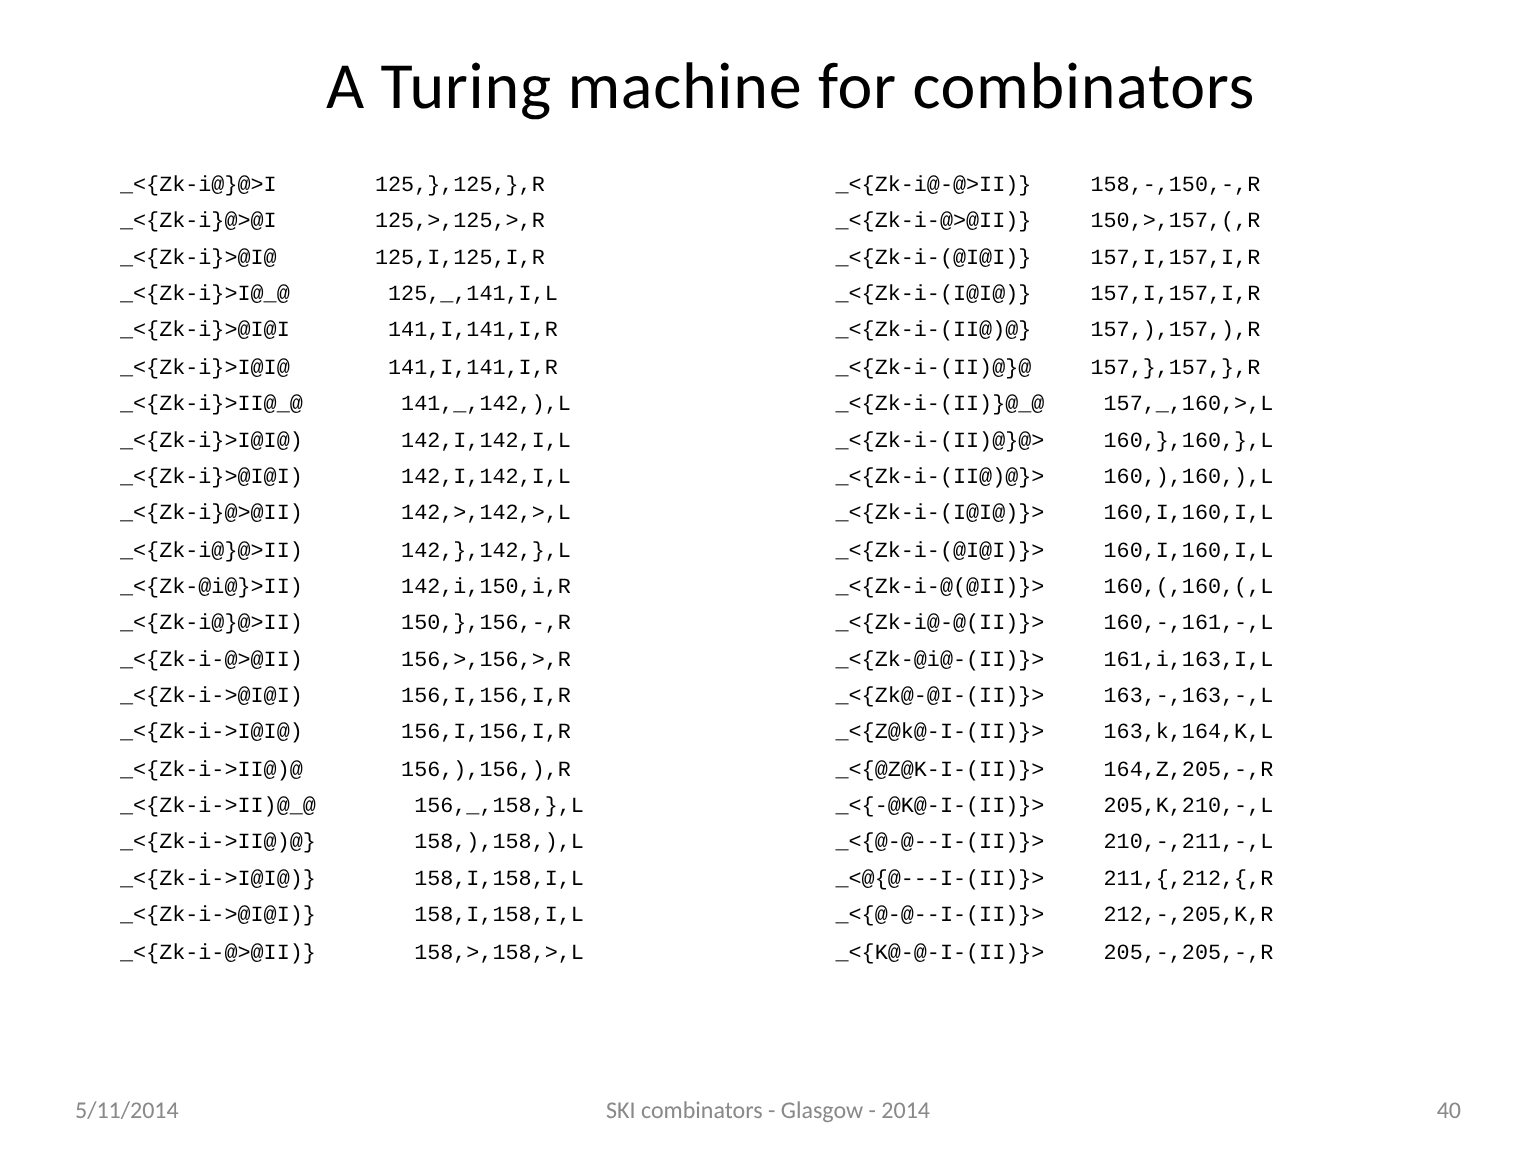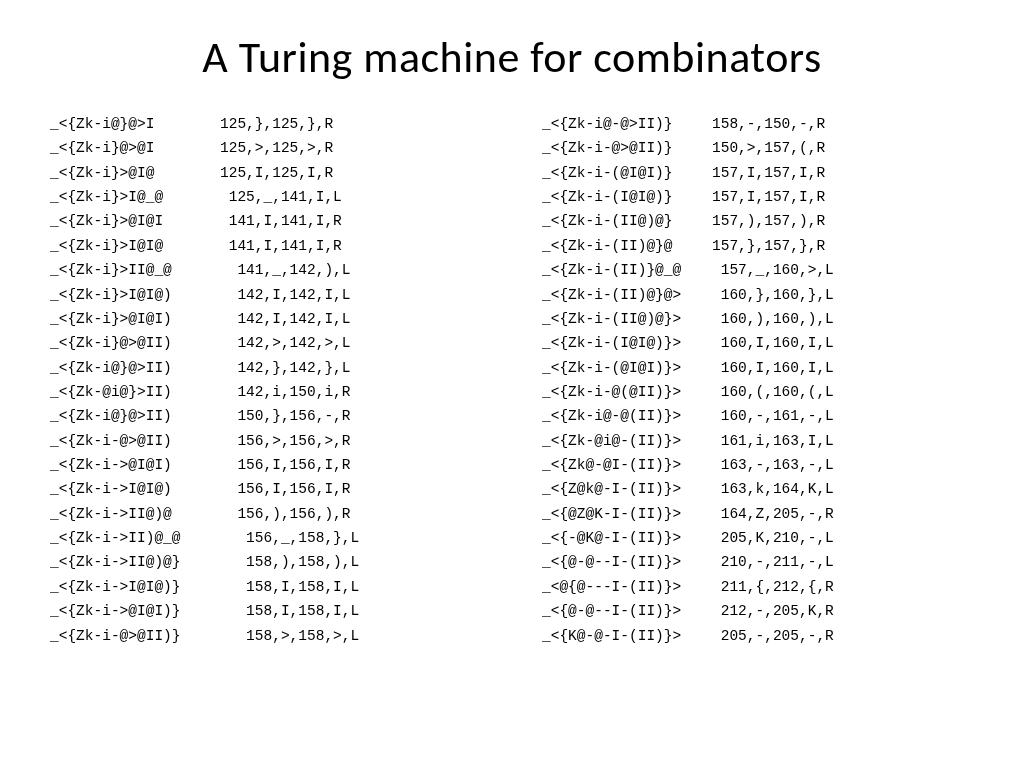--- a/index.html
+++ b/index.html
@@ -1,17 +1,17 @@
 <!DOCTYPE html>
 <html><head>
 <meta charset="utf-8">
 <style>
   * { margin: 0; padding: 0; box-sizing: border-box; }
   html, body { width: 1024px; height: 768px; background: #fff; font-family: Calibri, Arial, sans-serif; color: #000; overflow: hidden; }
-  .slide { width: 1024px; height: 768px; position: relative; padding: 30px 50px 0 50px; }
+  .slide { width: 1024px; height: 768px; position: relative; padding: 30px 50px 0 80px; }
   h1.title { font-size: 44px; font-weight: 400; text-align: center; margin-bottom: 28px; letter-spacing: 0.5px; }
   .cols { display: flex; gap: 60px; }
   .col { flex: 1; font-family: "Courier New", monospace; font-size: 14.5px; line-height: 1.68; white-space: pre; color: #000; }
   .row { display: flex; }
   .row .c1 { min-width: 170px; }
   .row .c2 { }
   .footer { position: absolute; bottom: 18px; left: 0; width: 100%; display: flex; justify-content: space-between; padding: 0 50px; font-size: 16px; color: #898989; }
   .footer .left { flex: 1; text-align: left; }
   .footer .mid  { flex: 1; text-align: center; }
   .footer .right{ flex: 1; text-align: right; }
@@ -20,13 +20,18 @@
 <body>
 
 <div class="slide">
   <h1 class="title">A Turing machine for combinators</h1>
 
   <div class="cols">
     <div class="col" id="col-left"><div class="row"><span class="c1">_&lt;{Zk-i@}@&gt;I</span><span class="c2">125,},125,},R</span></div><div class="row"><span class="c1">_&lt;{Zk-i}@&gt;@I</span><span class="c2">125,&gt;,125,&gt;,R</span></div><div class="row"><span class="c1">_&lt;{Zk-i}&gt;@I@</span><span class="c2">125,I,125,I,R</span></div><div class="row"><span class="c1">_&lt;{Zk-i}&gt;I@_@</span><span class="c2"> 125,_,141,I,L</span></div><div class="row"><span class="c1">_&lt;{Zk-i}&gt;@I@I</span><span class="c2"> 141,I,141,I,R</span></div><div class="row"><span class="c1">_&lt;{Zk-i}&gt;I@I@</span><span class="c2"> 141,I,141,I,R</span></div><div class="row"><span class="c1">_&lt;{Zk-i}&gt;II@_@</span><span class="c2">  141,_,142,),L</span></div><div class="row"><span class="c1">_&lt;{Zk-i}&gt;I@I@)</span><span class="c2">  142,I,142,I,L</span></div><div class="row"><span class="c1">_&lt;{Zk-i}&gt;@I@I)</span><span class="c2">  142,I,142,I,L</span></div><div class="row"><span class="c1">_&lt;{Zk-i}@&gt;@II)</span><span class="c2">  142,&gt;,142,&gt;,L</span></div><div class="row"><span class="c1">_&lt;{Zk-i@}@&gt;II)</span><span class="c2">  142,},142,},L</span></div><div class="row"><span class="c1">_&lt;{Zk-@i@}&gt;II)</span><span class="c2">  142,i,150,i,R</span></div><div class="row"><span class="c1">_&lt;{Zk-i@}@&gt;II)</span><span class="c2">  150,},156,-,R</span></div><div class="row"><span class="c1">_&lt;{Zk-i-@&gt;@II)</span><span class="c2">  156,&gt;,156,&gt;,R</span></div><div class="row"><span class="c1">_&lt;{Zk-i-&gt;@I@I)</span><span class="c2">  156,I,156,I,R</span></div><div class="row"><span class="c1">_&lt;{Zk-i-&gt;I@I@)</span><span class="c2">  156,I,156,I,R</span></div><div class="row"><span class="c1">_&lt;{Zk-i-&gt;II@)@</span><span class="c2">  156,),156,),R</span></div><div class="row"><span class="c1">_&lt;{Zk-i-&gt;II)@_@</span><span class="c2">   156,_,158,},L</span></div><div class="row"><span class="c1">_&lt;{Zk-i-&gt;II@)@}</span><span class="c2">   158,),158,),L</span></div><div class="row"><span class="c1">_&lt;{Zk-i-&gt;I@I@)}</span><span class="c2">   158,I,158,I,L</span></div><div class="row"><span class="c1">_&lt;{Zk-i-&gt;@I@I)}</span><span class="c2">   158,I,158,I,L</span></div><div class="row"><span class="c1">_&lt;{Zk-i-@&gt;@II)}</span><span class="c2">   158,&gt;,158,&gt;,L</span></div></div>
     <div class="col" id="col-right"><div class="row"><span class="c1">_&lt;{Zk-i@-@&gt;II)}</span><span class="c2">158,-,150,-,R</span></div><div class="row"><span class="c1">_&lt;{Zk-i-@&gt;@II)}</span><span class="c2">150,&gt;,157,(,R</span></div><div class="row"><span class="c1">_&lt;{Zk-i-(@I@I)}</span><span class="c2">157,I,157,I,R</span></div><div class="row"><span class="c1">_&lt;{Zk-i-(I@I@)}</span><span class="c2">157,I,157,I,R</span></div><div class="row"><span class="c1">_&lt;{Zk-i-(II@)@}</span><span class="c2">157,),157,),R</span></div><div class="row"><span class="c1">_&lt;{Zk-i-(II)@}@</span><span class="c2">157,},157,},R</span></div><div class="row"><span class="c1">_&lt;{Zk-i-(II)}@_@</span><span class="c2"> 157,_,160,&gt;,L</span></div><div class="row"><span class="c1">_&lt;{Zk-i-(II)@}@&gt;</span><span class="c2"> 160,},160,},L</span></div><div class="row"><span class="c1">_&lt;{Zk-i-(II@)@}&gt;</span><span class="c2"> 160,),160,),L</span></div><div class="row"><span class="c1">_&lt;{Zk-i-(I@I@)}&gt;</span><span class="c2"> 160,I,160,I,L</span></div><div class="row"><span class="c1">_&lt;{Zk-i-(@I@I)}&gt;</span><span class="c2"> 160,I,160,I,L</span></div><div class="row"><span class="c1">_&lt;{Zk-i-@(@II)}&gt;</span><span class="c2"> 160,(,160,(,L</span></div><div class="row"><span class="c1">_&lt;{Zk-i@-@(II)}&gt;</span><span class="c2"> 160,-,161,-,L</span></div><div class="row"><span class="c1">_&lt;{Zk-@i@-(II)}&gt;</span><span class="c2"> 161,i,163,I,L</span></div><div class="row"><span class="c1">_&lt;{Zk@-@I-(II)}&gt;</span><span class="c2"> 163,-,163,-,L</span></div><div class="row"><span class="c1">_&lt;{Z@k@-I-(II)}&gt;</span><span class="c2"> 163,k,164,K,L</span></div><div class="row"><span class="c1">_&lt;{@Z@K-I-(II)}&gt;</span><span class="c2"> 164,Z,205,-,R</span></div><div class="row"><span class="c1">_&lt;{-@K@-I-(II)}&gt;</span><span class="c2"> 205,K,210,-,L</span></div><div class="row"><span class="c1">_&lt;{@-@--I-(II)}&gt;</span><span class="c2"> 210,-,211,-,L</span></div><div class="row"><span class="c1">_&lt;@{@---I-(II)}&gt;</span><span class="c2"> 211,{,212,{,R</span></div><div class="row"><span class="c1">_&lt;{@-@--I-(II)}&gt;</span><span class="c2"> 212,-,205,K,R</span></div><div class="row"><span class="c1">_&lt;{K@-@-I-(II)}&gt;</span><span class="c2"> 205,-,205,-,R</span></div></div>
   </div>
 
+  <div class="footer">
+    <div class="left">5/11/2014</div>
+    <div class="mid">SKI combinators - Glasgow - 2014</div>
+    <div class="right">40</div>
+  </div>
 </div>
 
 </body></html>

